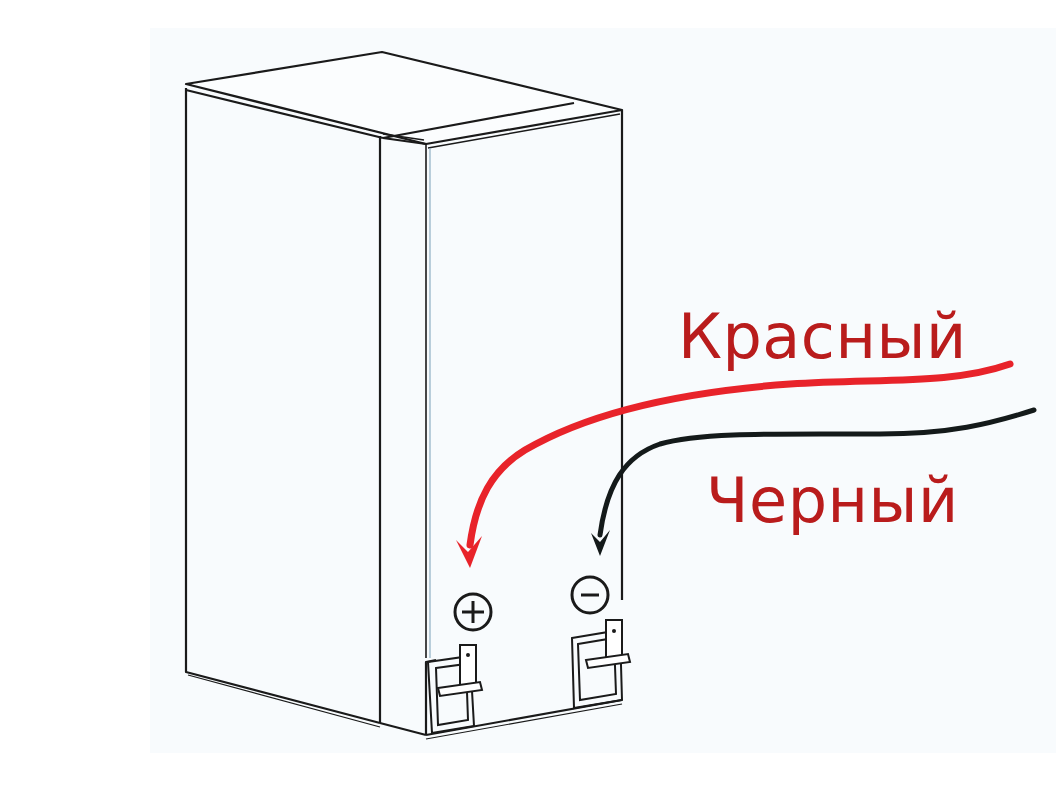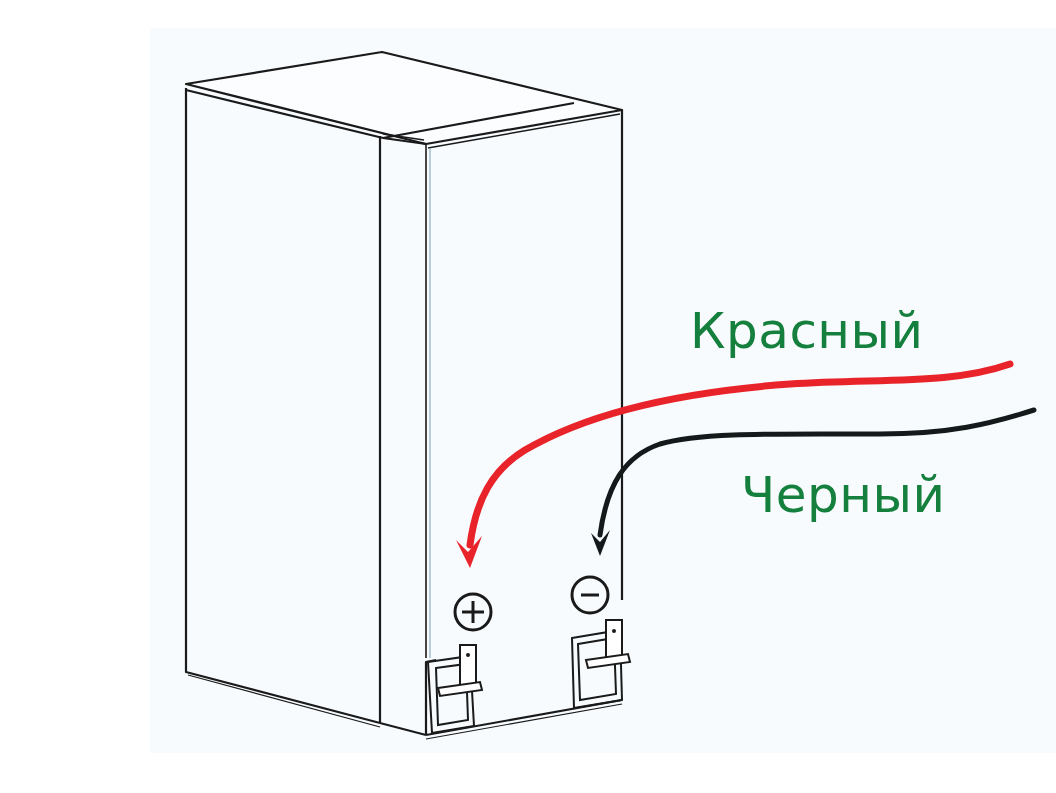--- a/index.html
+++ b/index.html
@@ -1,22 +1,22 @@
 <!DOCTYPE html>
 <html><head>
 <meta charset="utf-8">
 <style>
   html, body { margin:0; padding:0; background:#ffffff; }
   body { width:1056px; height:793px; position:relative; overflow:hidden;
          font-family:"DejaVu Sans", "Liberation Sans", sans-serif; }
   #panel { position:absolute; left:150px; top:28px; width:906px; height:725px; background:#f8fbfd; }
   svg { position:absolute; left:0; top:0; }
-  .label { position:absolute; color:#15803d; font-size:50px; letter-spacing:0.5px; line-height:1; white-space:nowrap;margin-left:12px; }
+  .label { position:absolute; color:#b91c1c; font-size:62px; letter-spacing:0.5px; line-height:1; white-space:nowrap; }
   #label-red { left:678px; top:306px; }
-  #label-black { left:729px; top:470px; }
+  #label-black { left:706px; top:470px; }
 </style>
 </head>
 <body>
 
 <div id="panel"></div>
 
 <svg width="1056" height="793" viewBox="0 0 1056 793">
   <g fill="none" stroke="#1a1a1a" stroke-width="2.2" stroke-linejoin="round">
 
     <polygon points="186,84 382,52 622,110 426,144" fill="#fbfdfe"></polygon>

